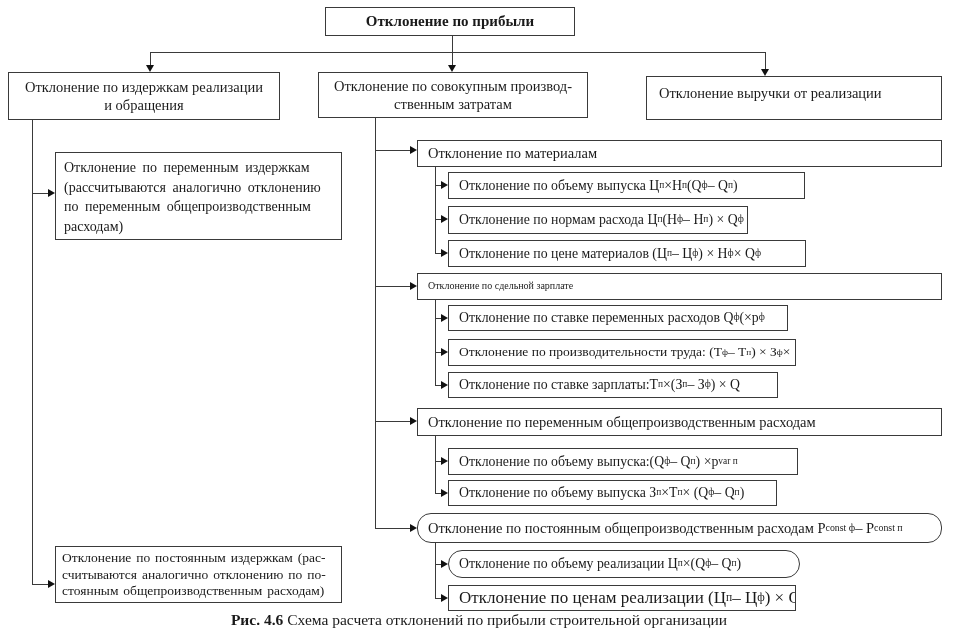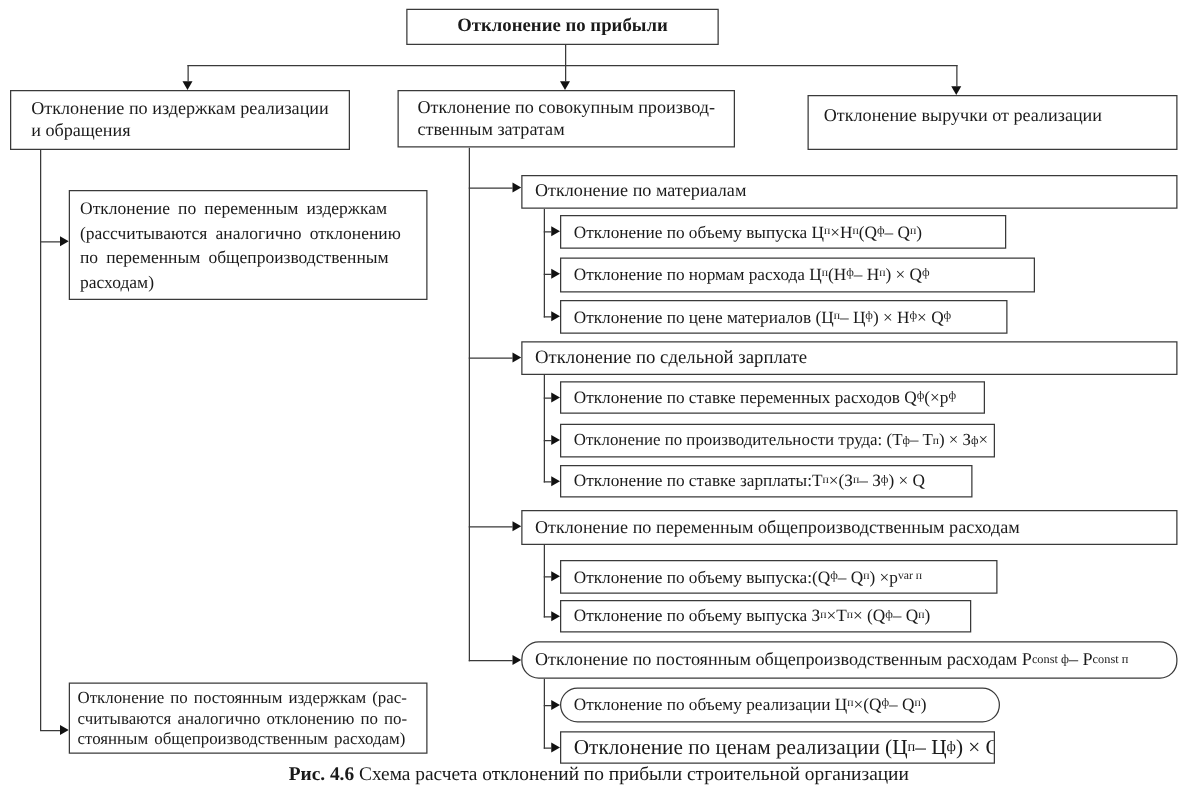--- a/index.html
+++ b/index.html
@@ -17,20 +17,21 @@
     border: 1px solid #3a3a3a;
     background: #ffffff;
     box-sizing: border-box;
     font-size: 14px;
     line-height: 1.25;
   }
   .center {
     display: flex;
     align-items: center;
     justify-content: center;
+    text-align: center;
     white-space: pre-line;
   }
   .leftpad {
     display: flex;
     align-items: center;
     justify-content: flex-start;
     padding-left: 10px;
     padding-right: 4px;
     text-align: left;
     white-space: nowrap;
@@ -132,24 +133,24 @@
 считываются аналогично отклонению по по-
 стоянным общепроизводственным расходам)</div>
 
   <div class="box" style="left:55px; top:152px; width:287px; height:88px; padding:5px 8px; white-space:pre-line; word-spacing:3px; line-height:19.5px;">Отклонение по переменным издержкам
 (рассчитываются аналогично отклонению
 по переменным общепроизводственным
 расходам)</div>
 
   <div class="box leftpad" style="left:417px; top:140px; width:525px; height:27px; font-size:14.5px;">Отклонение по материалам</div>
   <div class="box leftpad" style="left:448px; top:172px; width:357px; height:27px; font-size:13.8px;">Отклонение по объему выпуска Ц<sub>п</sub> ×Н<sub>п</sub> (Q<sub>ф</sub> – Q<sub>п</sub>)</div>
-  <div class="box leftpad" style="left:448px; top:206px; width:380px; height:28px; font-size:13.8px;">Отклонение по нормам расхода Ц<sub>п</sub> (Н<sub>ф</sub> – Н<sub>п</sub>) × Q<sub>ф</sub></div>
+  <div class="box leftpad" style="left:448px; top:206px; width:300px; height:28px; font-size:13.8px;">Отклонение по нормам расхода Ц<sub>п</sub> (Н<sub>ф</sub> – Н<sub>п</sub>) × Q<sub>ф</sub></div>
   <div class="box leftpad" style="left:448px; top:240px; width:358px; height:27px; font-size:13.8px;">Отклонение по цене материалов (Ц<sub>п</sub> – Ц<sub>ф</sub>) × Н<sub>ф</sub>× Q<sub>ф</sub></div>
 
-  <div class="box leftpad" style="left:417px; top:273px; width:525px; height:27px; font-size:15px;">Отклонение по сдельной зарплате</div>
+  <div class="box leftpad" style="left:417px; top:273px; width:525px; height:27px; font-size:10px;">Отклонение по сдельной зарплате</div>
   <div class="box leftpad" style="left:448px; top:305px; width:340px; height:26px; font-size:13.8px;">Отклонение по ставке переменных расходов Q<sub>ф</sub> (×p<sub>ф</sub></div>
   <div class="box leftpad" style="left:448px; top:339px; width:348px; height:27px; font-size:13.5px;">Отклонение по производительности труда: (Т<sub>ф</sub> – Т<sub>п</sub>) × З<sub>ф</sub> ×</div>
   <div class="box leftpad" style="left:448px; top:372px; width:330px; height:26px; font-size:13.8px;">Отклонение по ставке зарплаты:Т<sub>п</sub>×(З<sub>п</sub> – З<sub>ф</sub>) × Q</div>
 
   <div class="box leftpad" style="left:417px; top:408px; width:525px; height:28px; font-size:14.5px;">Отклонение по переменным общепроизводственным расходам</div>
   <div class="box leftpad" style="left:448px; top:448px; width:350px; height:27px; font-size:13.8px;">Отклонение по объему выпуска:(Q<sub>ф</sub> – Q<sub>п</sub>) ×p<sub>var п</sub></div>
   <div class="box leftpad" style="left:448px; top:480px; width:329px; height:26px; font-size:13.8px;">Отклонение по объему выпуска З<sub>п</sub> ×Т<sub>п</sub> × (Q<sub>ф</sub> – Q<sub>п</sub>)</div>
 
   <div class="box leftpad" style="left:417px; top:513px; width:525px; height:30px; font-size:14.5px;border-radius:14px;">Отклонение по постоянным общепроизводственным расходам P<sub>const ф</sub> – P<sub>const п</sub></div>
   <div class="box leftpad" style="left:448px; top:550px; width:352px; height:28px; font-size:13.8px;border-radius:14px;">Отклонение по объему реализации Ц<sub>п</sub>×(Q<sub>ф</sub> – Q<sub>п</sub>)</div>

